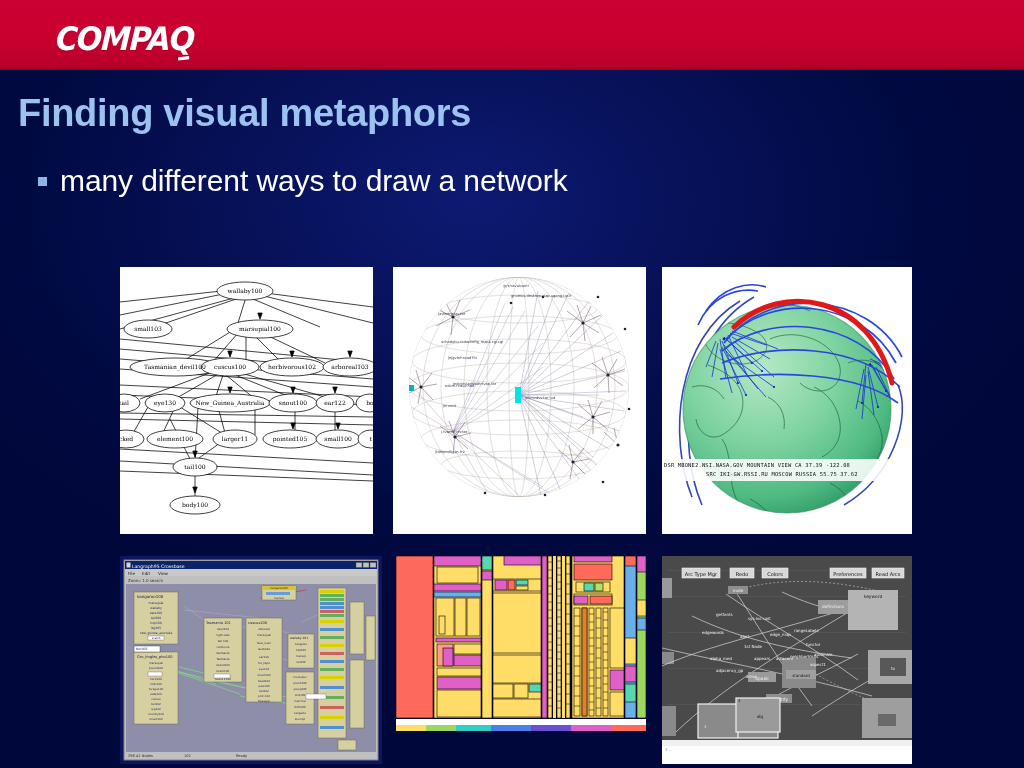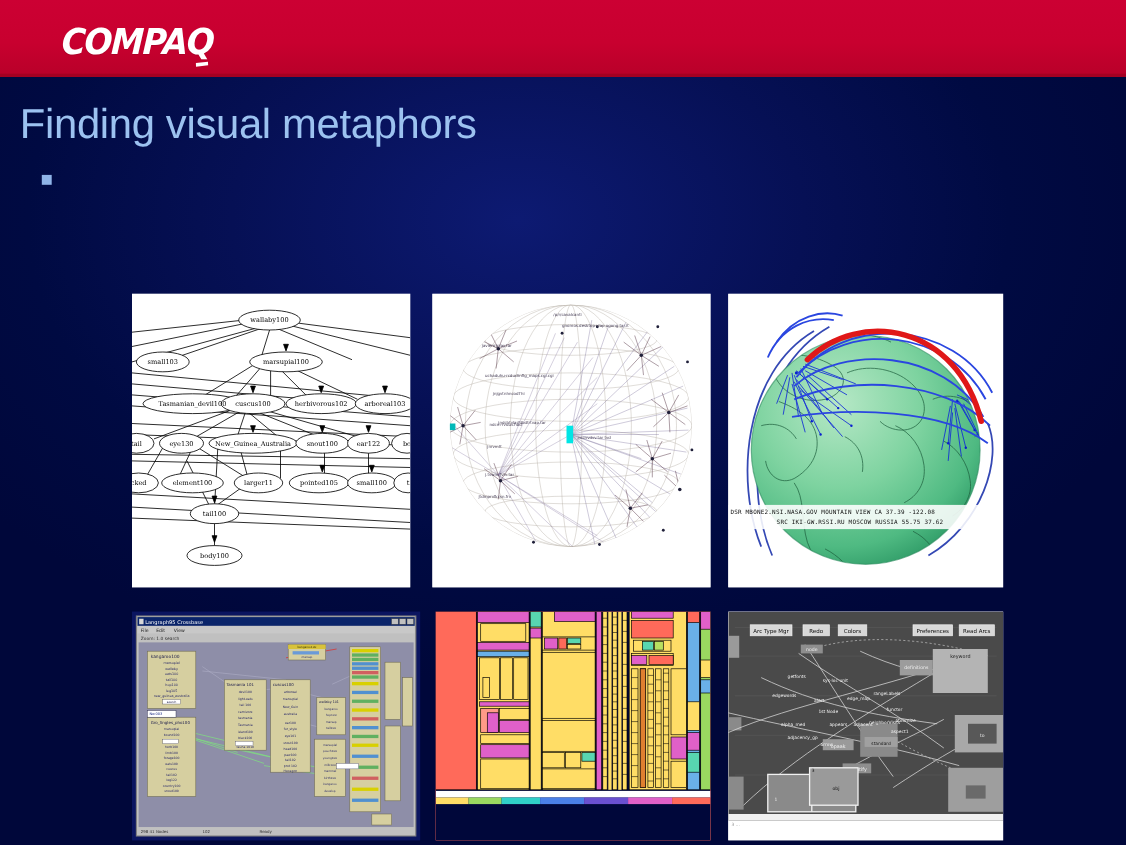--- a/index.html
+++ b/index.html
@@ -63,21 +63,21 @@
     background: #ffffff;
     transform: rotate(-6deg);
   }
 
   
   #slide-title {
     position: absolute;
     left: 18px;
     top: 92px;
     font-size: 38px;
-    font-weight: normal;
+    font-weight: bold;
     color: #9cc2f0;
     letter-spacing: -0.3px;
     white-space: nowrap;
   }
 
   
   #bullet-list {
     position: absolute;
     left: 38px;
     top: 164px;
@@ -152,20 +152,21 @@
       <span>COMPAQ</span>
       <span class="q-tail"></span>
     </div>
   </div>
 
   <div id="slide-title">Finding visual metaphors</div>
 
   <div id="bullet-list">
     <div class="bullet-row">
       <span class="bullet-marker"></span>
+      <span class="bullet-text">many different ways to draw a network</span>
     </div>
   </div>
 
   <div id="image-grid">
 
     <div class="thumb" id="thumb-graph">
       <svg width="253" height="267" viewBox="0 0 253 267">
         <rect width="253" height="267" fill="#ffffff"></rect>
         <g stroke="#000" stroke-width="0.75" fill="none">
 

